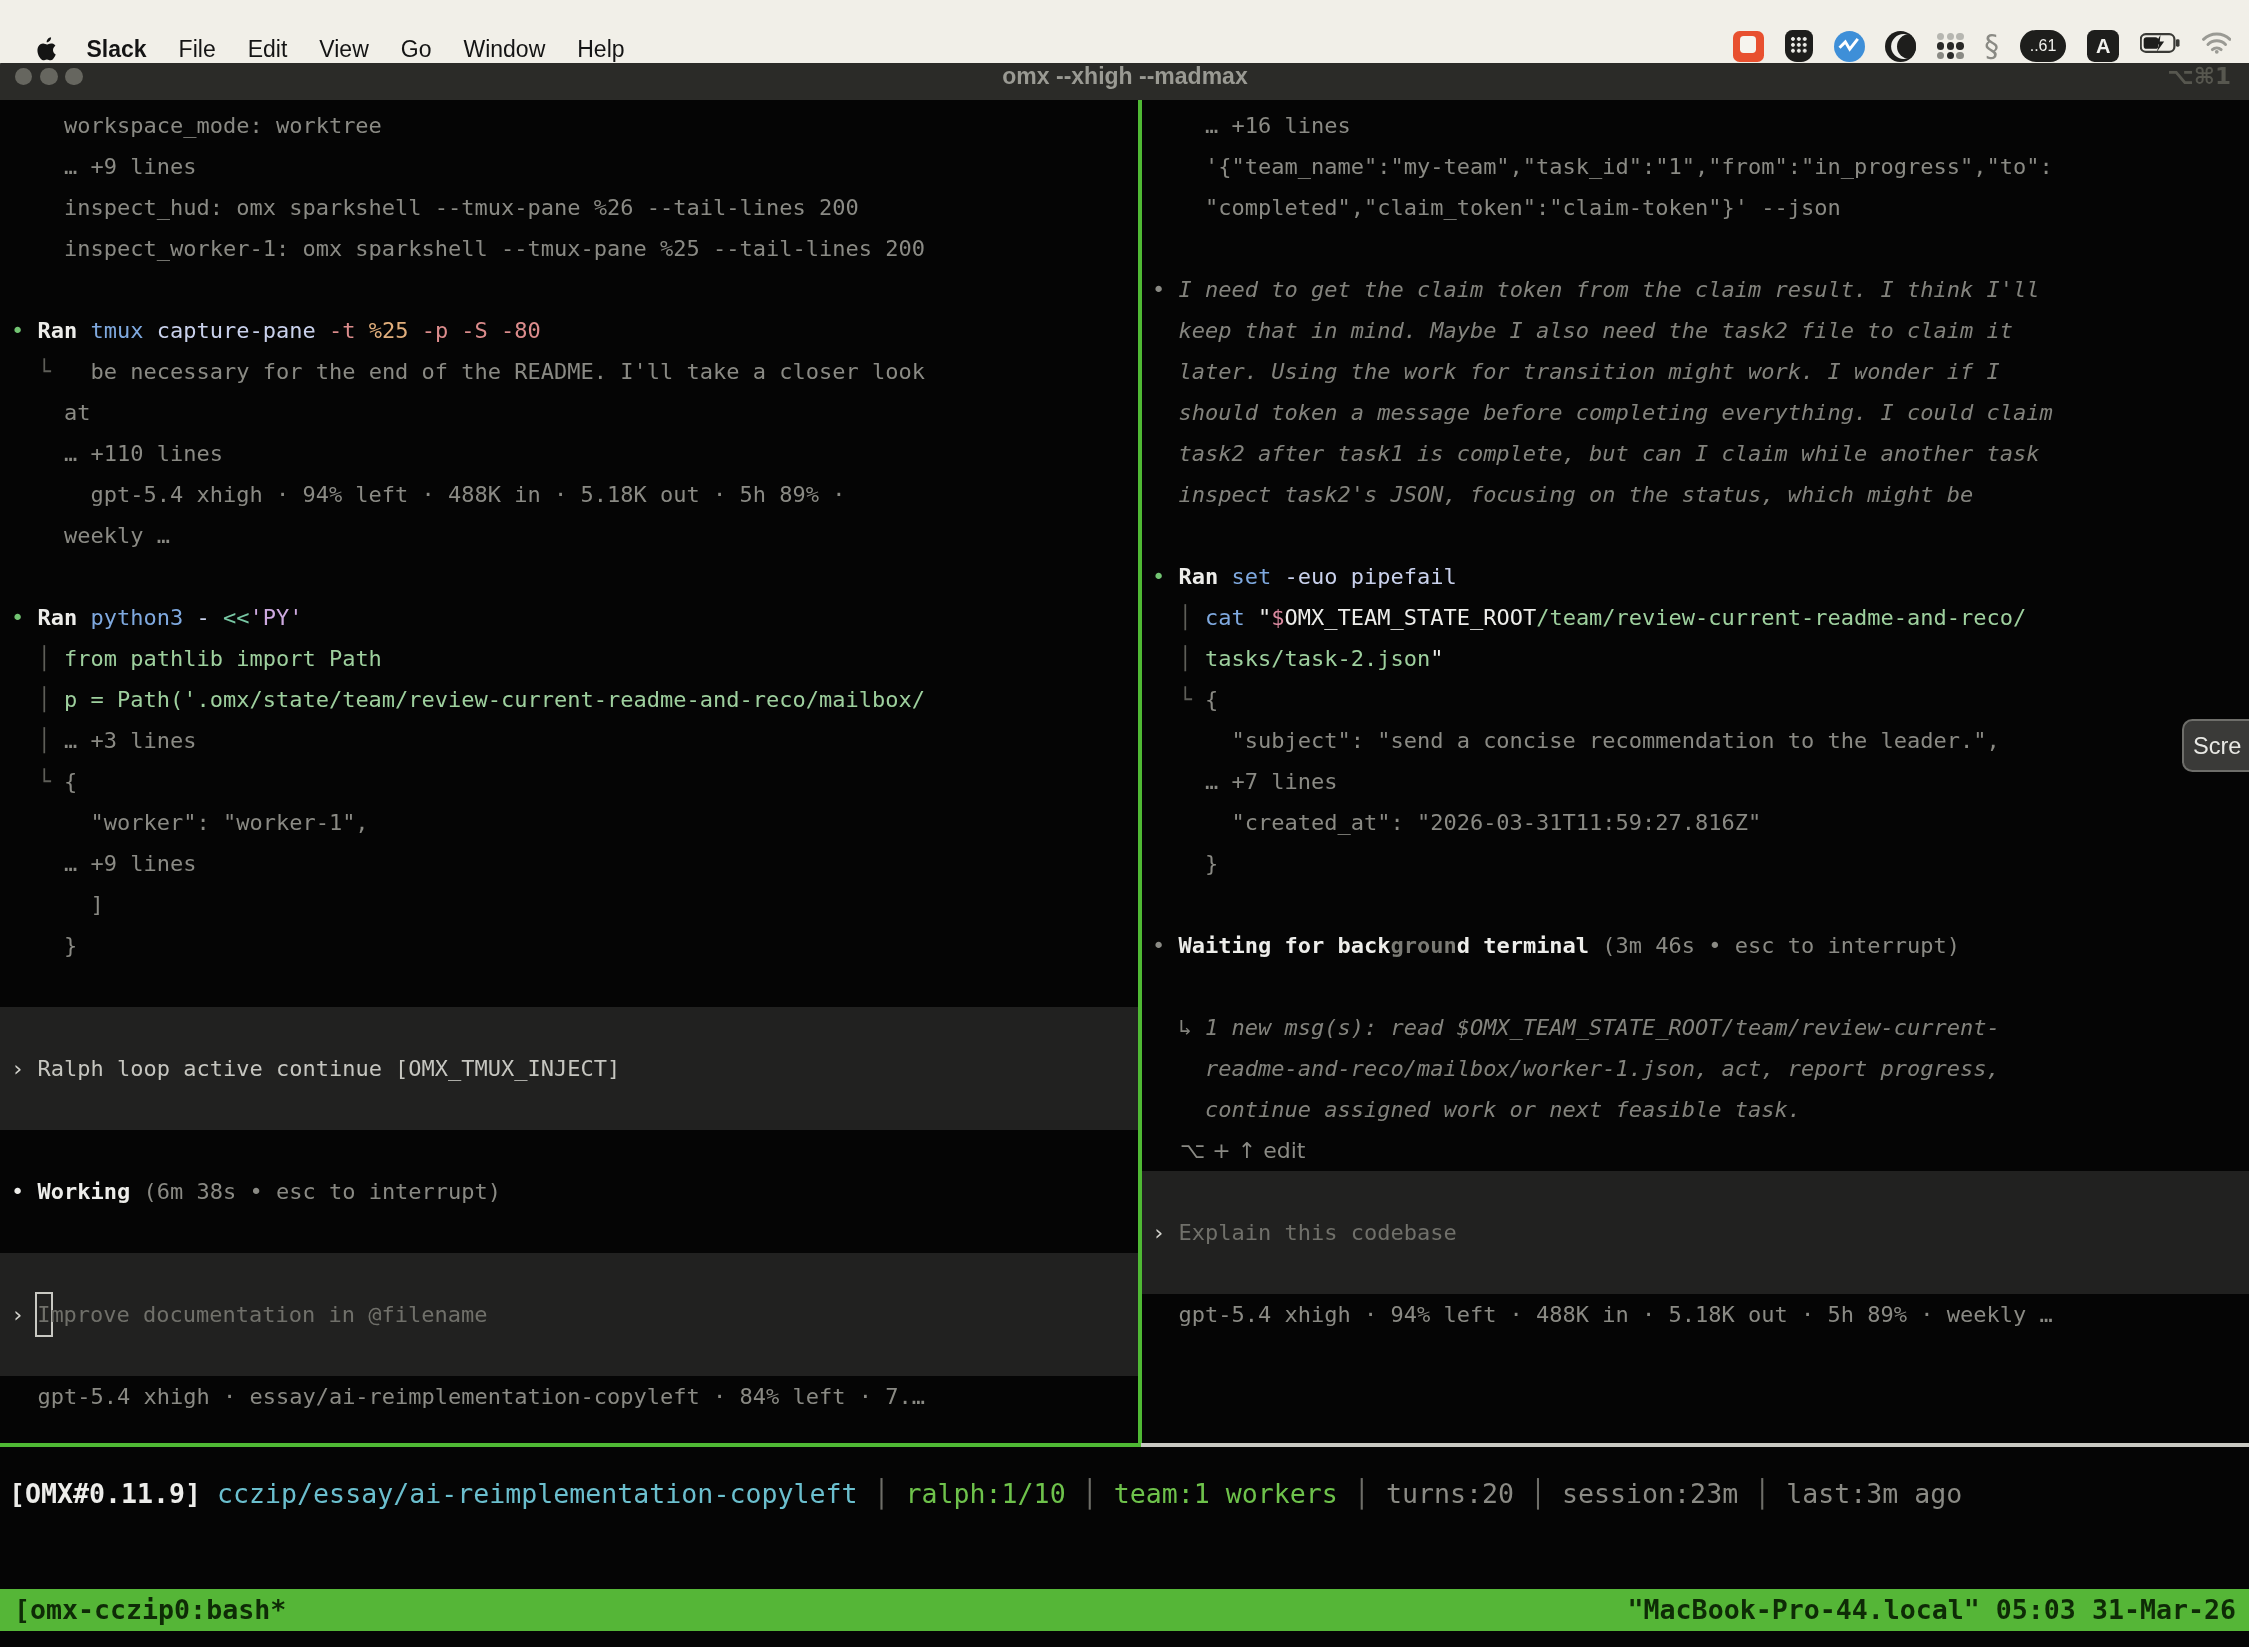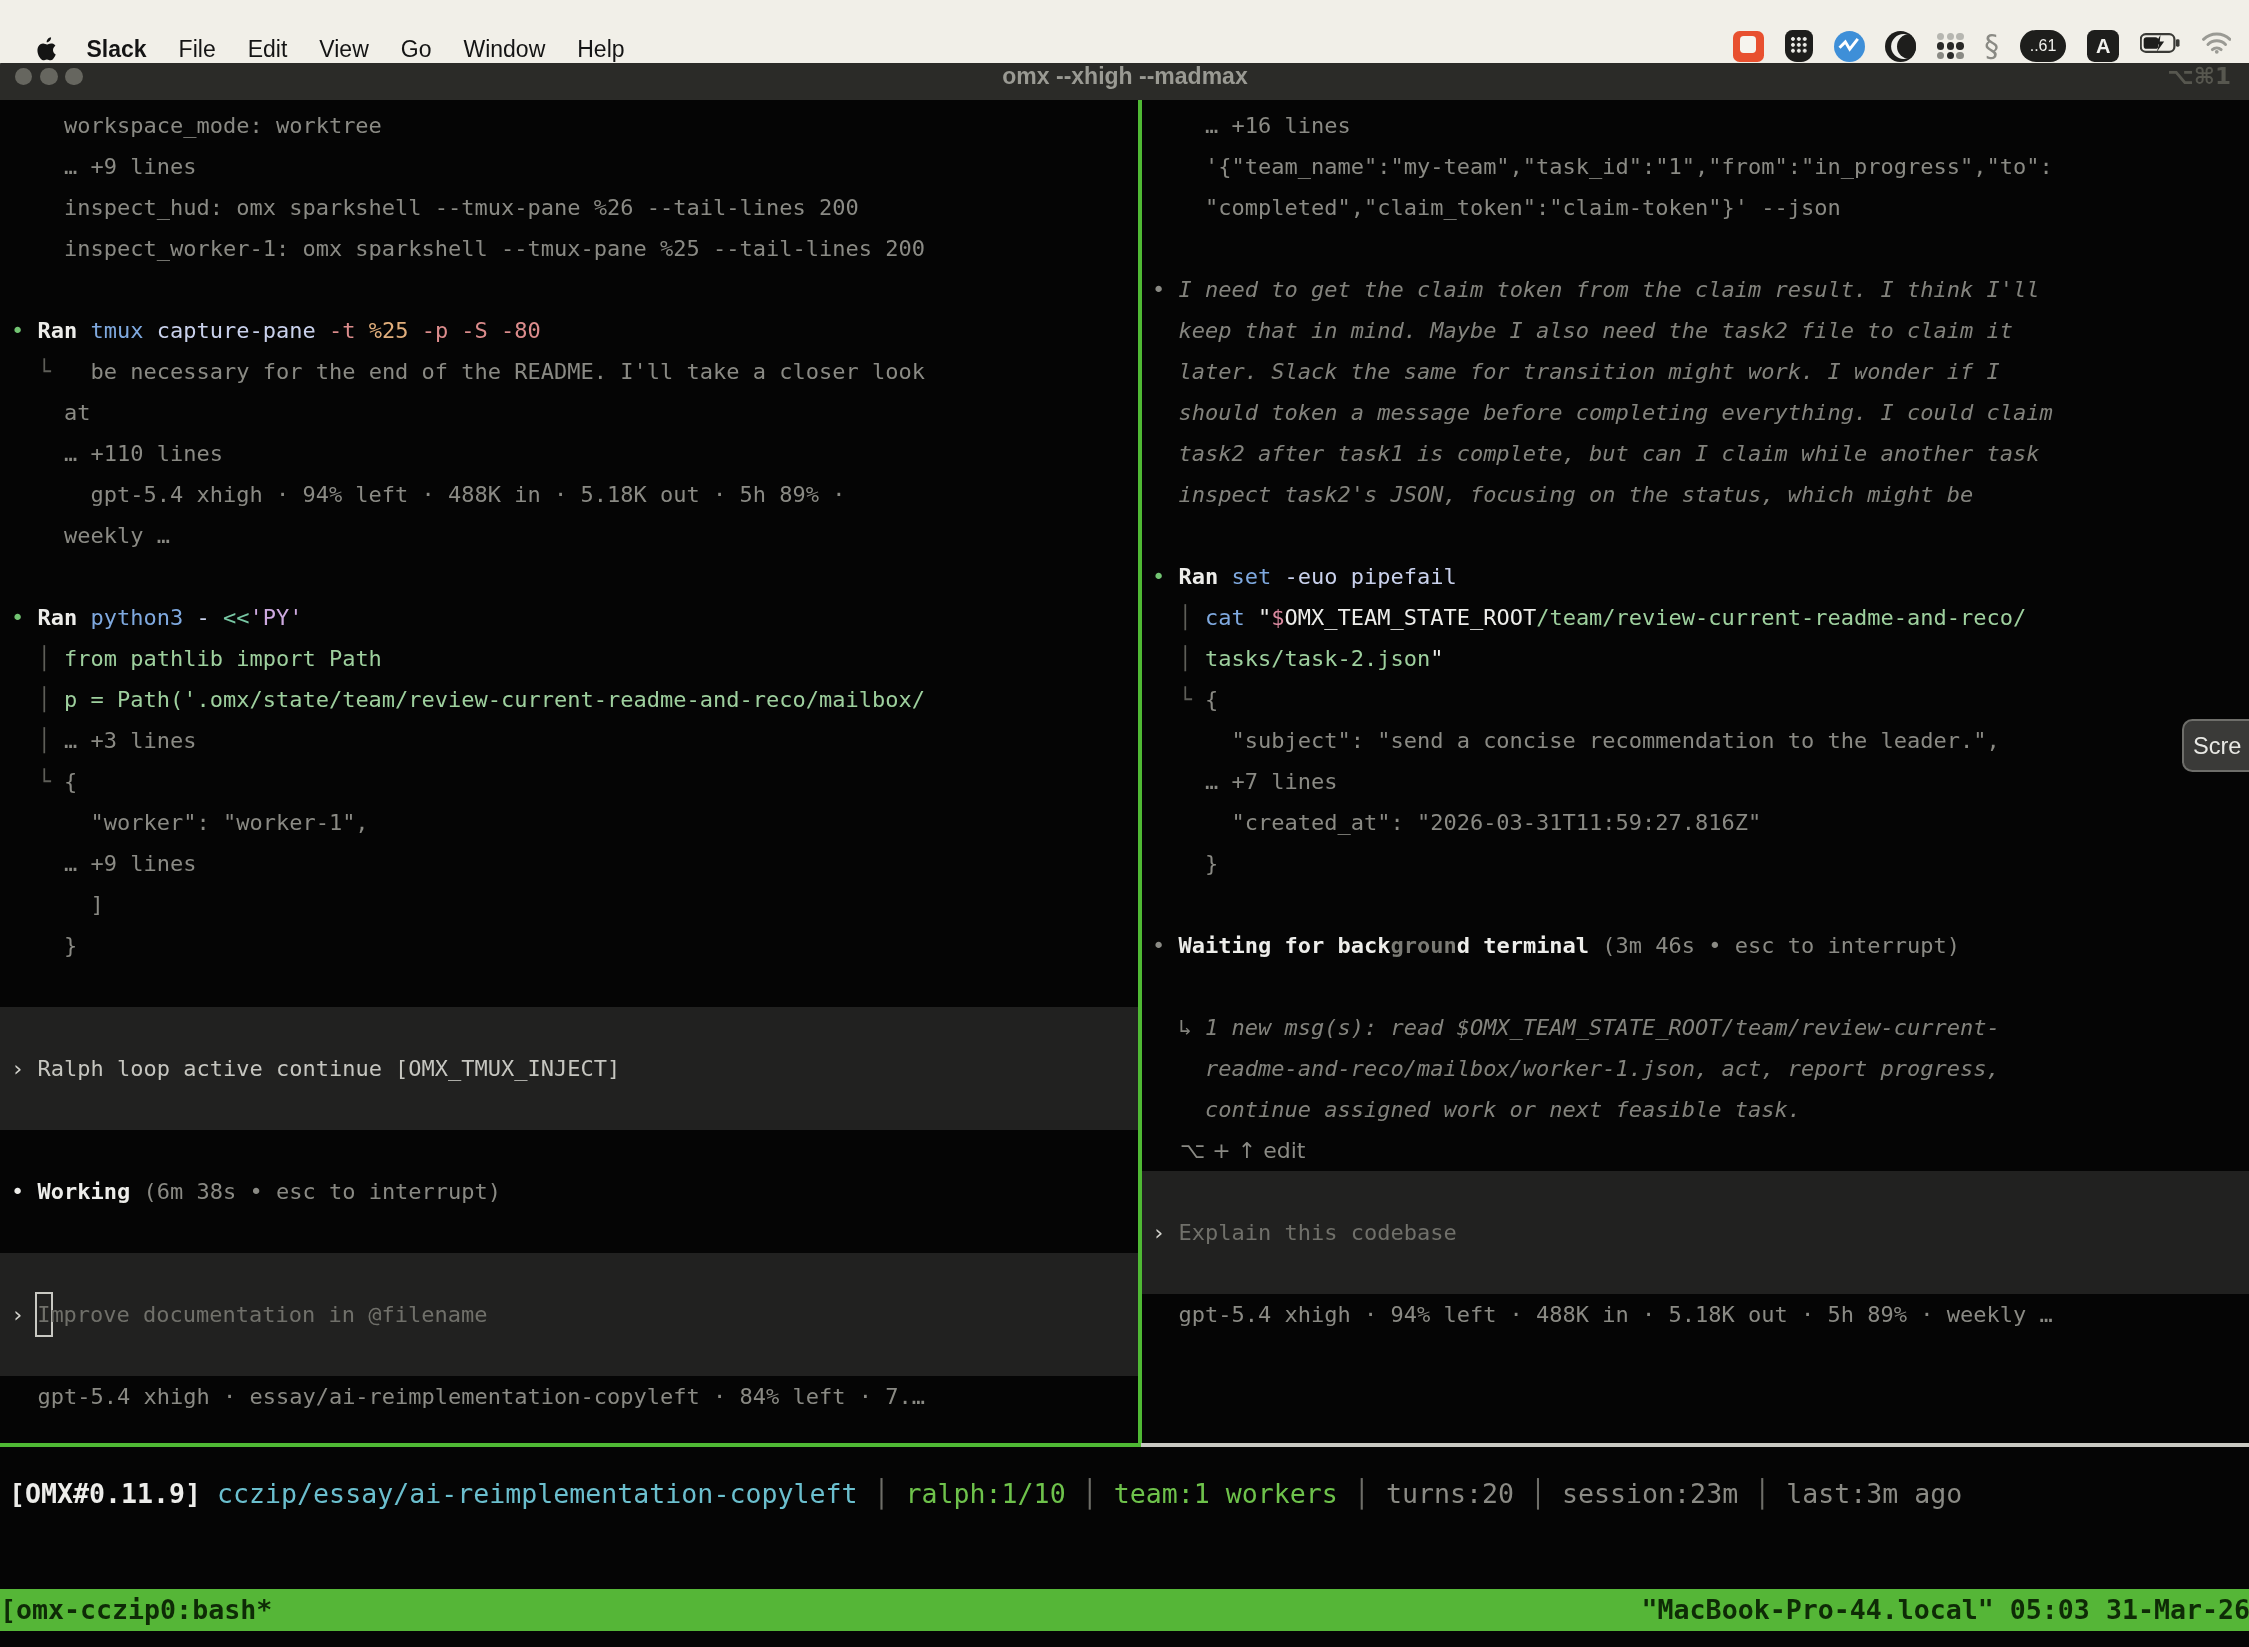--- a/index.html
+++ b/index.html
@@ -71,21 +71,21 @@
         color:#E8E8E4;font-family:"Liberation Sans",sans-serif;font-size:23.6px;line-height:50px;
         padding-left:8.9px;box-sizing:border-box;z-index:4;}
 
   
   .omx{position:absolute;top:1373px;left:8.9px;right:0;font-size:26.6px;line-height:41px;white-space:pre;color:#8A8A84;}
   .cyan{color:#6BBFCE;} .sgrn{color:#6EC24B;} .sep{color:#6E6E68;}
 
   
   .tmuxbar{position:absolute;top:1489px;left:0;right:0;height:42px;background:#55B637;
            color:#0E2B06;font-size:26.6px;line-height:42px;display:flex;justify-content:space-between;
-           padding:0 0;white-space:pre;font-weight:bold;box-sizing:border-box;}
+           padding:0 14px;white-space:pre;font-weight:bold;box-sizing:border-box;}
 </style>
 </head>
 <body>
 
 <div class="menubar">
   <span class="apple">
     <svg width="22" height="26.6" viewBox="0 0 17 20">
         <path fill="#141414" d="M13.9 10.6c0-2.2 1.8-3.3 1.9-3.4-1-1.5-2.6-1.7-3.2-1.7-1.4-.1-2.7.8-3.4.8-.7 0-1.8-.8-2.9-.8C4.8 5.5 3.4 6.4 2.6 7.8c-1.5 2.6-.4 6.5 1.1 8.6.7 1 1.6 2.2 2.7 2.1 1.1 0 1.5-.7 2.8-.7 1.3 0 1.7.7 2.9.7 1.2 0 2-1 2.7-2.1.8-1.2 1.2-2.4 1.2-2.4s-2.1-.9-2.1-3.4zM11.5 3.4c.6-.7 1-1.7.9-2.7-.9 0-1.9.6-2.5 1.3-.6.6-1 1.6-.9 2.6 1 .1 1.9-.5 2.5-1.2z"></path>
       </svg>
   </span>
@@ -185,21 +185,21 @@
     <div class="ln">  gpt-5.4 xhigh · essay/ai-reimplementation-copyleft · 84% left · 7.…</div>
   </div>
 
   <div class="pane right">
     <div class="ln">    … +16 lines</div>
     <div class="ln">    '{"team_name":"my-team","task_id":"1","from":"in_progress","to":</div>
     <div class="ln">    "completed","claim_token":"claim-token"}' --json</div>
     <div class="sp"></div>
     <div class="ln"><span>• </span><span class="it">I need to get the claim token from the claim result. I think I'll</span></div>
     <div class="ln it">  keep that in mind. Maybe I also need the task2 file to claim it</div>
-    <div class="ln it">  later. Slack the same for transition might work. I wonder if I</div>
+    <div class="ln it">  later. Using the work for transition might work. I wonder if I</div>
     <div class="ln it">  should token a message before completing everything. I could claim</div>
     <div class="ln it">  task2 after task1 is complete, but can I claim while another task</div>
     <div class="ln it">  inspect task2's JSON, focusing on the status, which might be</div>
     <div class="sp"></div>
     <div class="ln"><span class="bgrn">• </span><span class="white bold">Ran </span><span class="blue">set</span><span class="lav"> -euo pipefail</span></div>
     <div class="ln"><span class="dim">  │ </span><span class="blue">cat </span><span class="white">"</span><span class="pink">$</span><span class="white">OMX_TEAM_STATE_ROOT</span><span class="grn">/team/review-current-readme-and-reco/</span></div>
     <div class="ln"><span class="dim">  │ </span><span class="grn">tasks/task-2.json</span><span class="white">"</span></div>
     <div class="ln"><span class="dim">  └ </span><span>{</span></div>
     <div class="ln">      "subject": "send a concise recommendation to the leader.",</div>
     <div class="ln">    … +7 lines</div>

